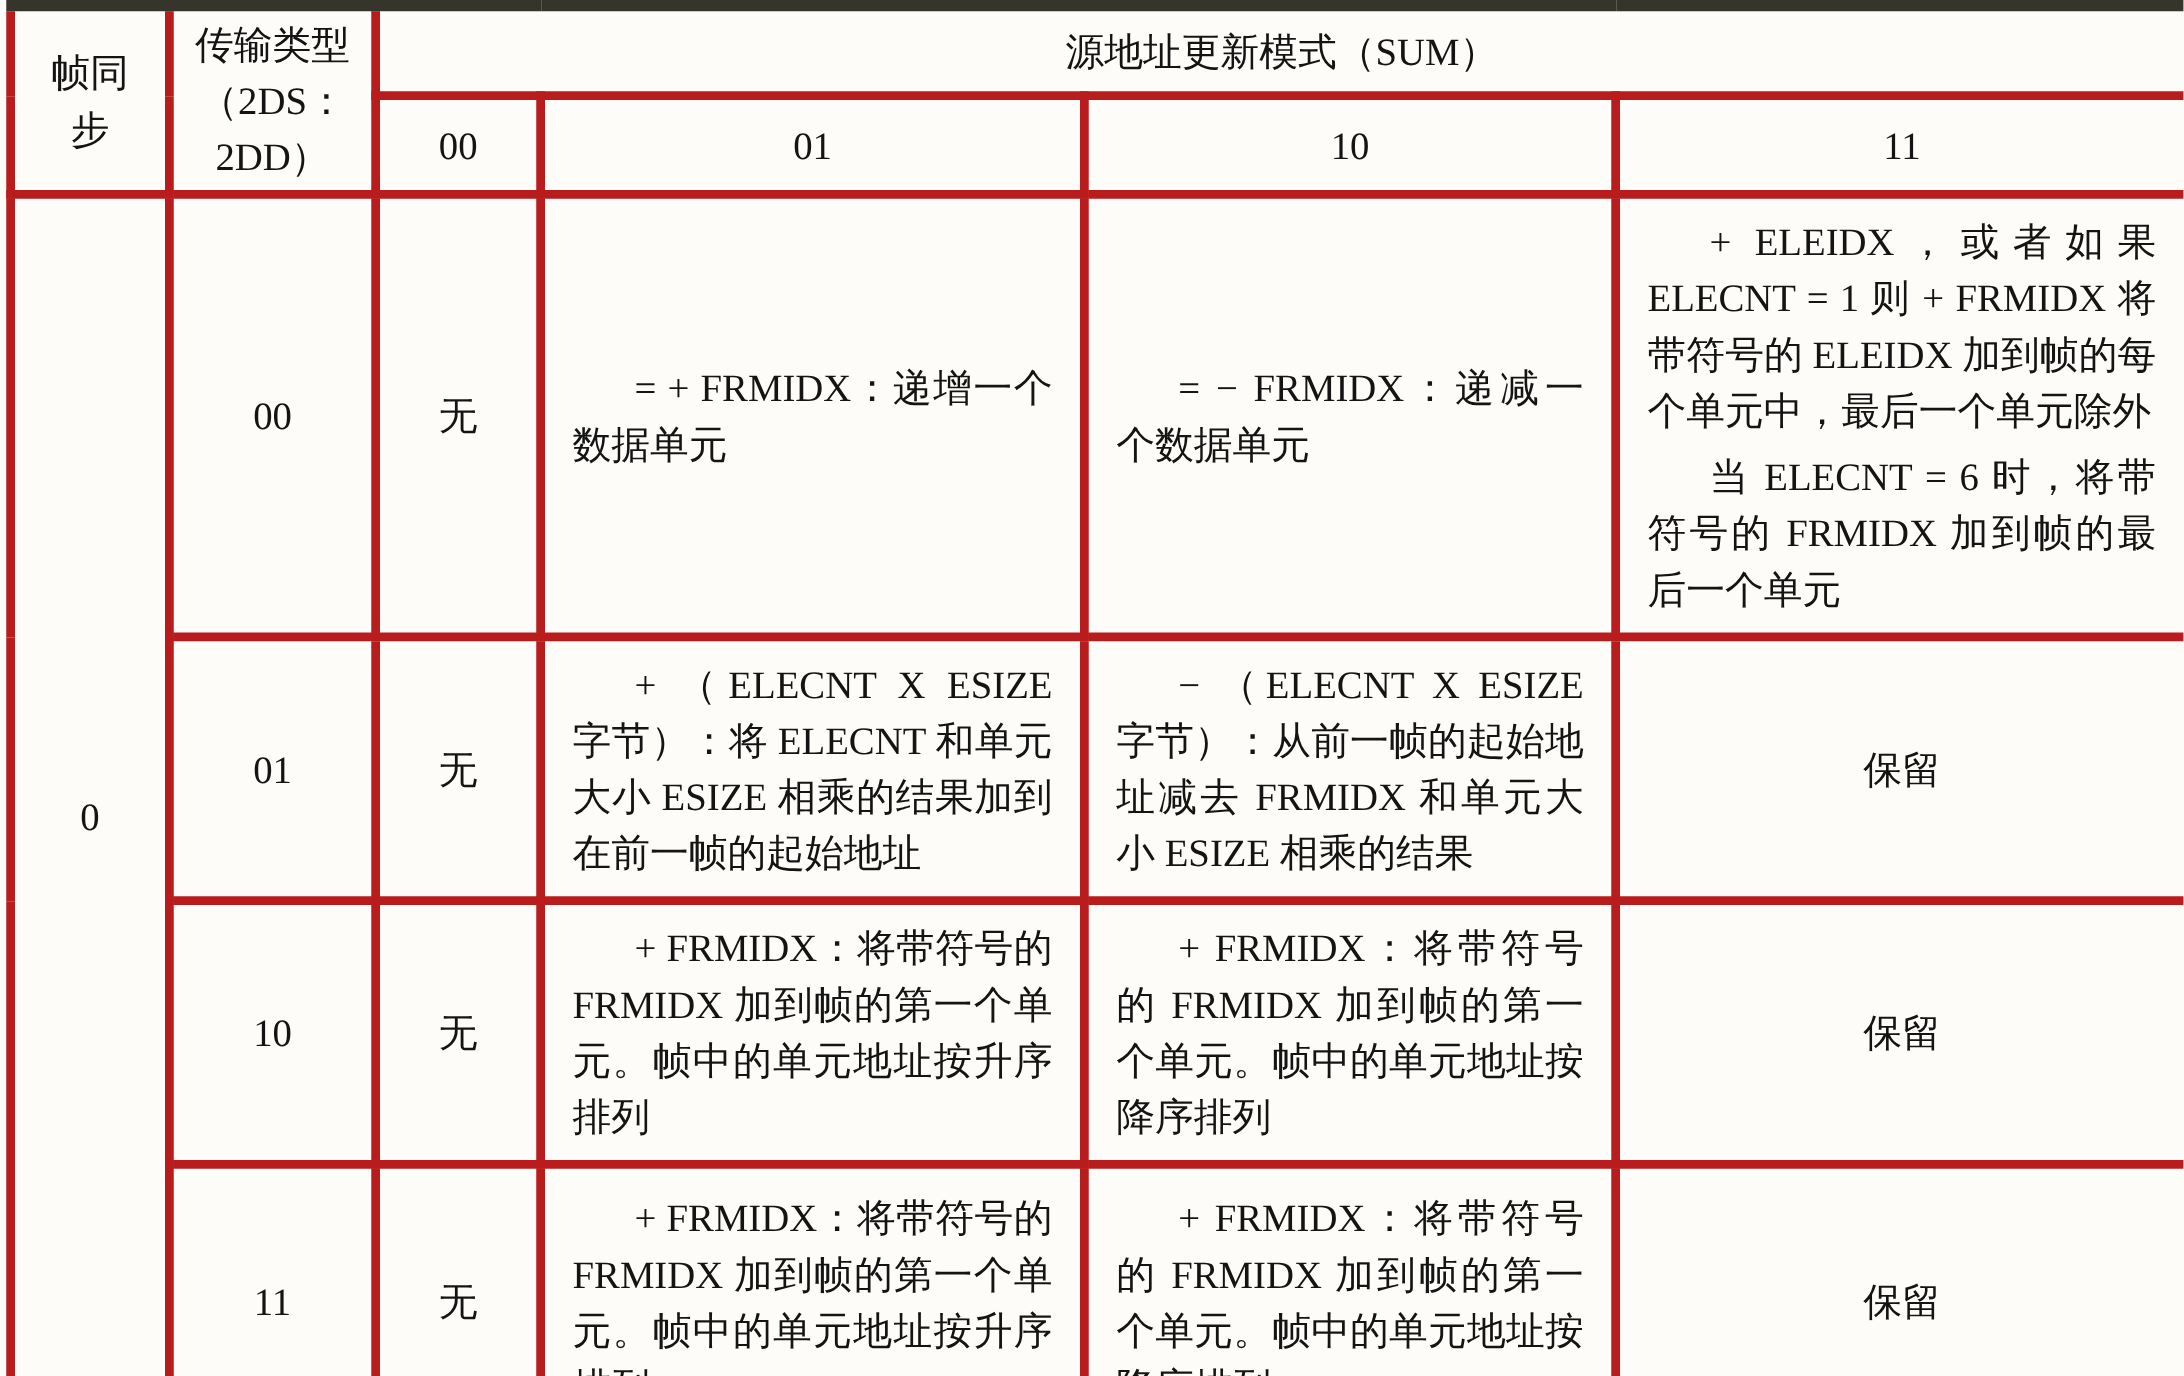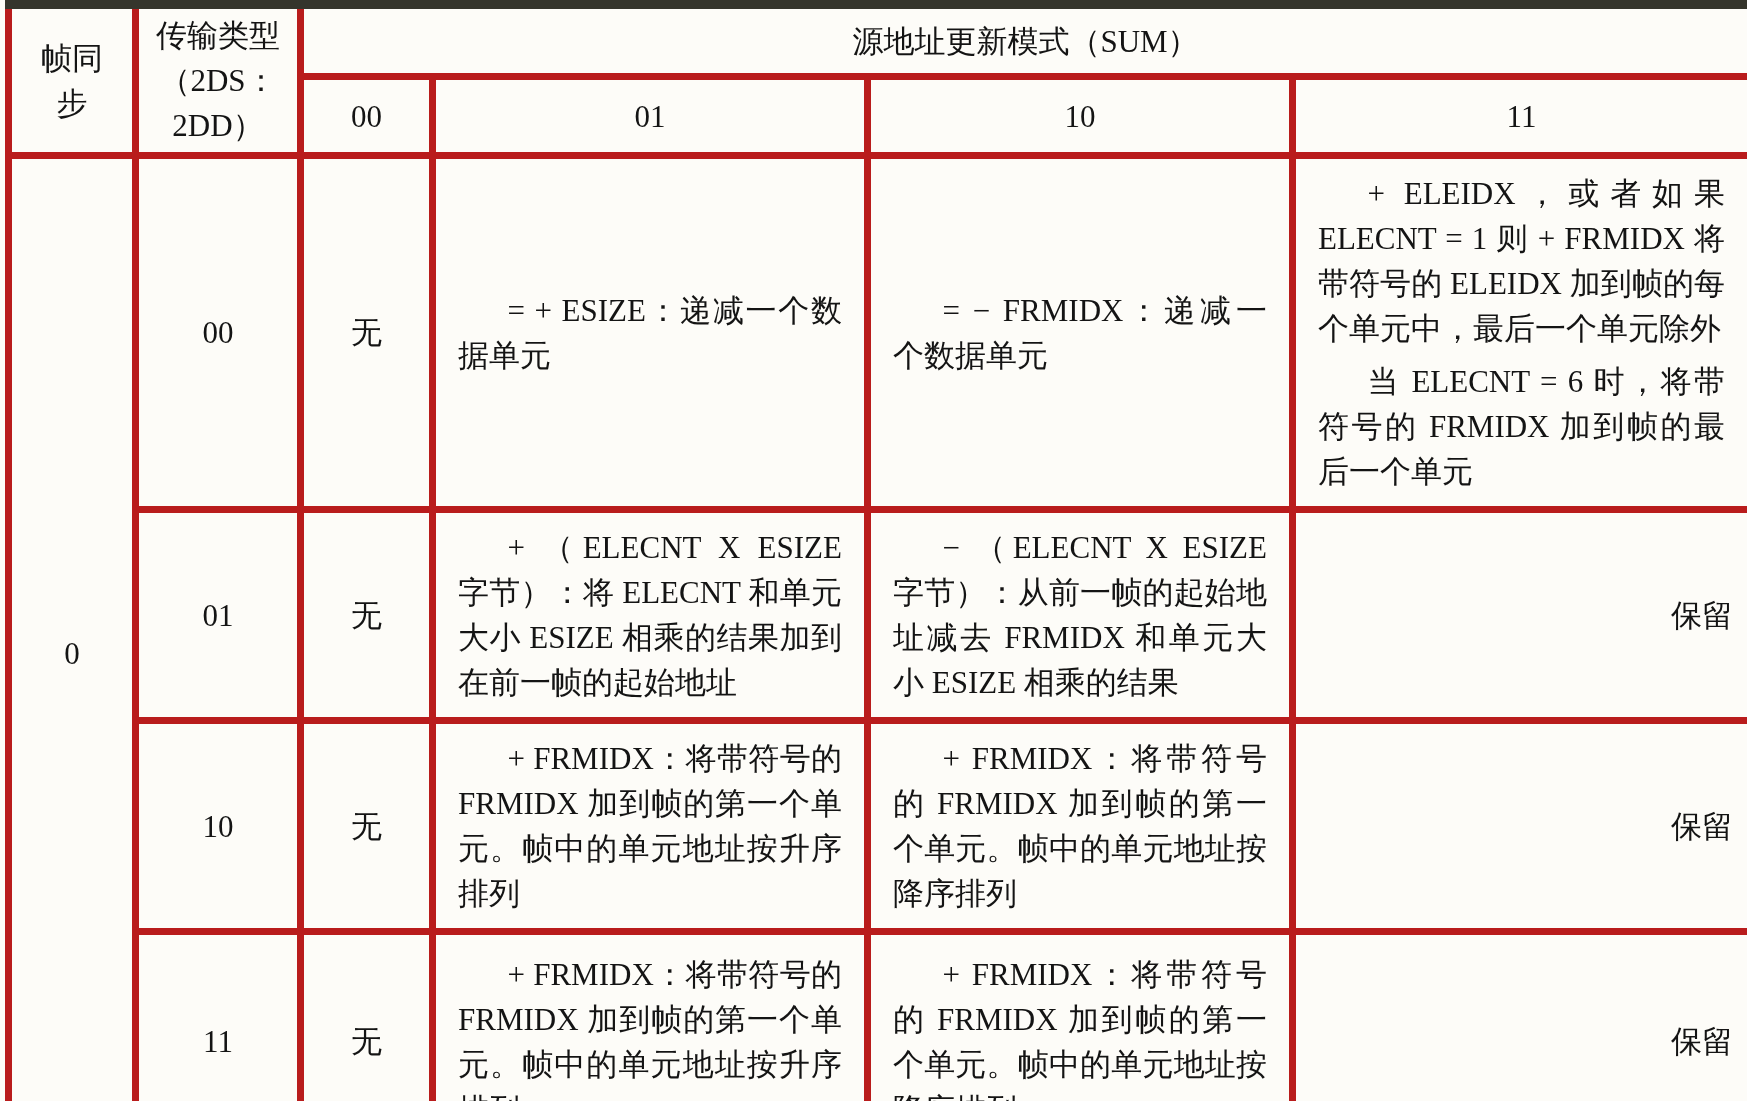--- a/index.html
+++ b/index.html
@@ -44,21 +44,21 @@
   td.para, th.para {
     text-align: justify;
     text-justify: inter-ideograph;
   }
   td.para p {
     margin: 8px;
     text-indent: 1.6em;
     text-align: justify;
   }
   td.top { vertical-align: top; padding-top: 6px; }
-  td.reserved { text-align: right; padding-left: 36px; }
+  td.reserved { text-align: center; padding-left: 36px; }
 
   
   tr.hr1 th { height: 64px; }
   tr.hr2 th { height: 70px; }
   tr.r1 td { height: 329px; }
   tr.r2 td { height: 202px; }
   tr.r3 td { height: 200px; }
   tr.r4 td { height: 220px; }
 </style>
 </head>
@@ -88,21 +88,21 @@
         <th class="c-center">10</th>
         <th class="c-center">11</th>
       </tr>
     </thead>
     <tbody>
       <tr class="r1">
         <td rowspan="4" class="c-center">0</td>
         <td class="c-center">00</td>
         <td class="c-center">无</td>
         <td class="para">
-          <p>= + ESIZE：递减一个数据单元</p>
+          <p>= + FRMIDX：递增一个数据单元</p>
         </td>
         <td class="para">
           <p>= − FRMIDX：递减一个数据单元</p>
         </td>
         <td class="para top">
           <p>+ ELEIDX，或者如果 ELECNT = 1 则 + FRMIDX 将带符号的 ELEIDX 加到帧的每个单元中，最后一个单元除外</p>
           <p>当 ELECNT = 6 时，将带符号的 FRMIDX 加到帧的最后一个单元</p>
         </td>
       </tr>
       <tr class="r2">

